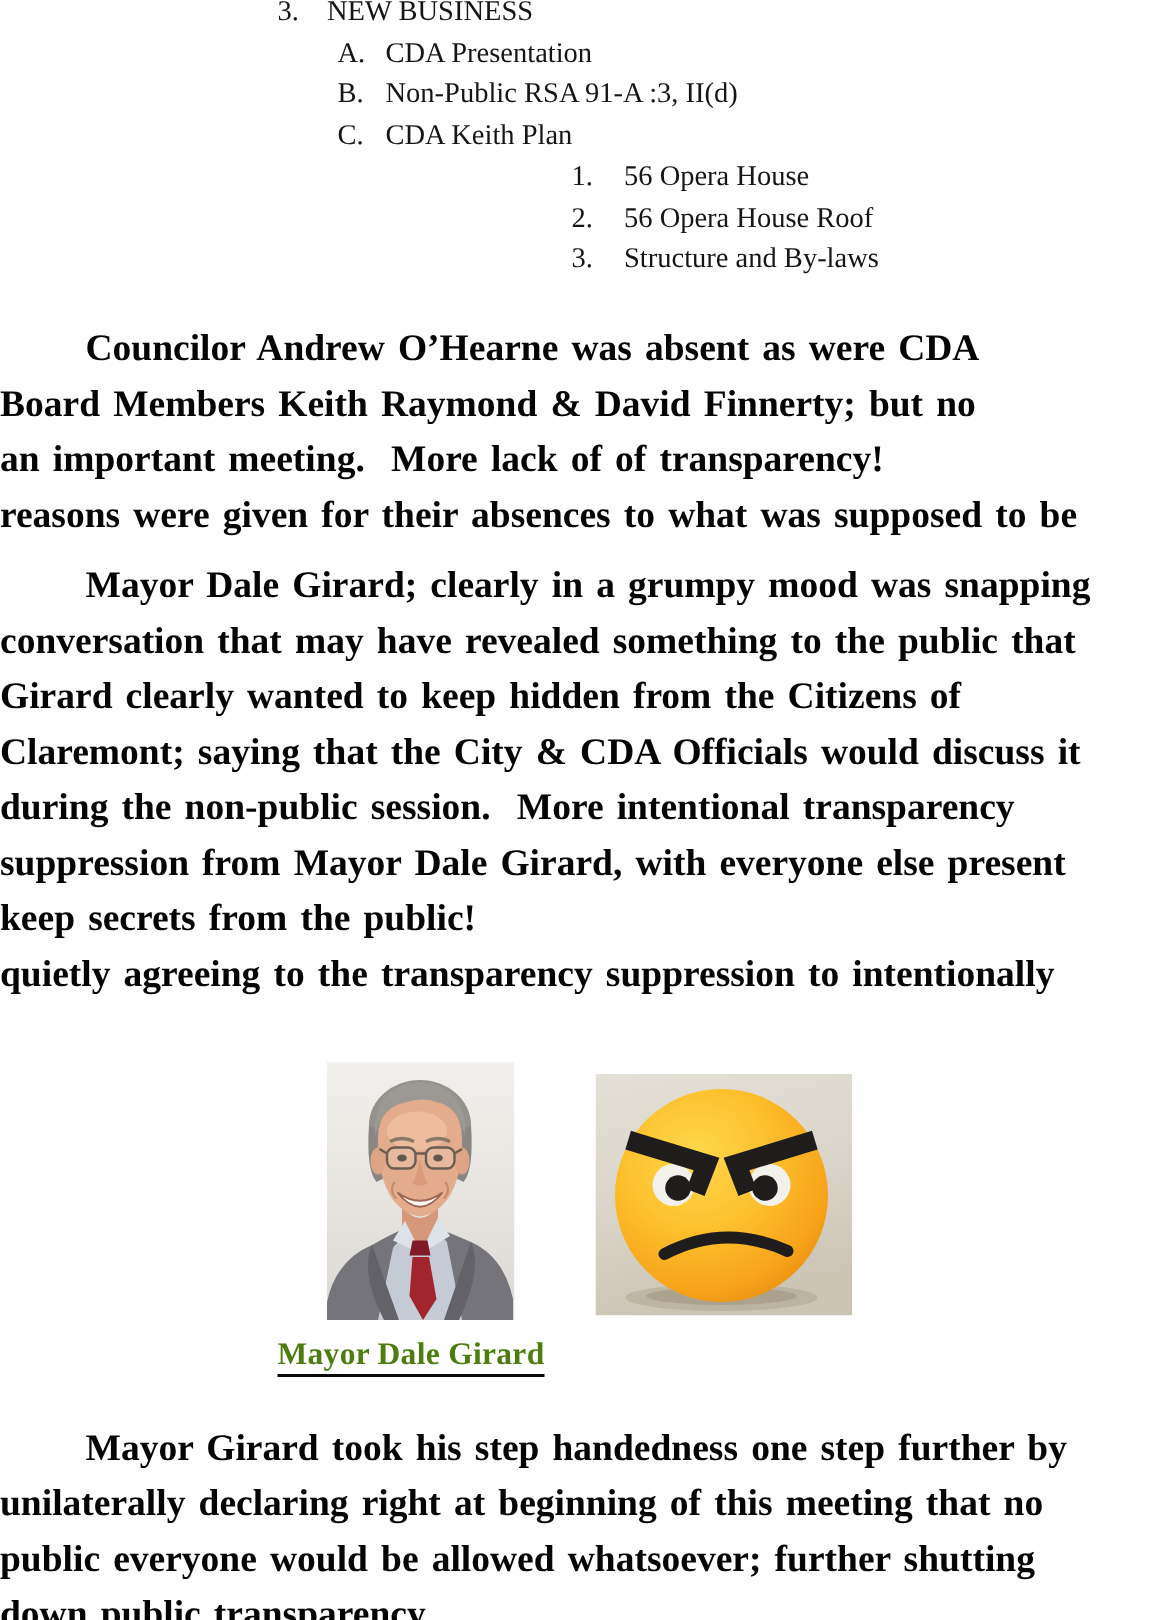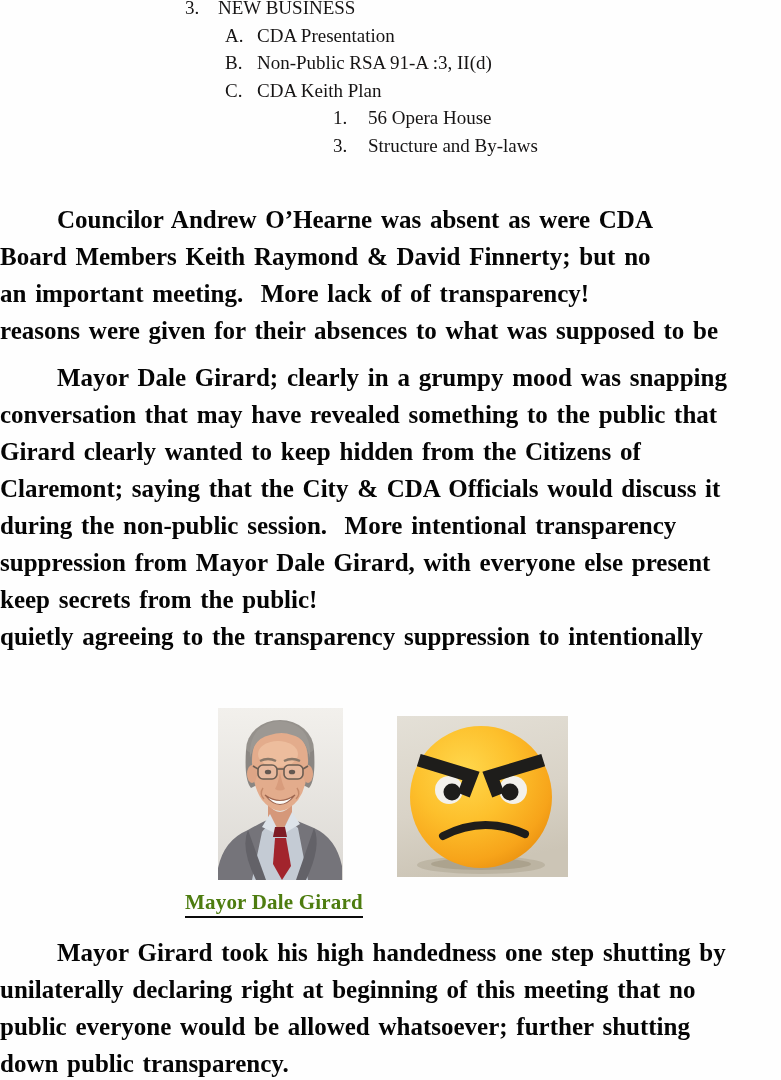--- a/index.html
+++ b/index.html
@@ -14,31 +14,31 @@
   .page { position: absolute; left: 0; top: 0; width: 742px; height: 1080px; }
 
   
   .agenda {
     position: absolute; left: 0; top: -6px; width: 781px;
     font-size: 19px; line-height: 27.5px; color: #161414;
   }
   .agenda-row { white-space: nowrap; }
   .ind0 { padding-left: 185px; }
   .ind1 { padding-left: 225px; }
-  .ind2 { padding-left: 333px; }
+  .ind2 { padding-left: 333px; margin-left: 48px; }
   .alabel { display: inline-block; }
   .ind0 .alabel { width: 33px; }
   .ind1 .alabel { width: 32px; }
   .ind2 .alabel { width: 35px; }
 
   
   .para {
     position: absolute; left: 0; width: 781px;
     font-weight: bold; font-size: 25px; line-height: 37px;
-    word-spacing: 2.5px; color: #050505;
+    word-spacing: 2.5px; color: #050505; margin-top: 13px;
   }
   .para div:first-of-type { text-indent: 57px; }
   .pline { white-space: nowrap; }
   #para1 { top: 201px; }
   #para2 { top: 359px; }
   #para3 { top: 934px; }
 
   
   .fig { position: absolute; display: block; }
   #portrait { left: 218px; top: 708px; width: 125px; height: 172px; }
@@ -74,20 +74,23 @@
       </div>
 
       <div class="agenda-row ind1">
         <span class="alabel">C.</span><span class="atext">CDA Keith Plan</span>
       </div>
 
       <div class="agenda-row ind2">
         <span class="alabel">1.</span><span class="atext">56 Opera House</span>
       </div>
 
+      <div class="agenda-row ind2">
+        <span class="alabel">2.</span><span class="atext">56 Opera House Roof</span>
+      </div>
 
       <div class="agenda-row ind2">
         <span class="alabel">3.</span><span class="atext">Structure and By-laws</span>
       </div>
     </div>
 
   <div class="para" id="para1">
     <div class="pline">Councilor Andrew O’Hearne was absent as were CDA</div>
 
     <div class="pline">Board Members Keith Raymond &amp; David Finnerty; but no</div>
@@ -199,21 +202,21 @@
 
     <path d="M28,46 L74,60 L69,73" stroke="#1e1d1b" stroke-width="13" fill="none" stroke-linecap="square" stroke-linejoin="miter"></path>
     <path d="M140,46 L94,60 L99,73" stroke="#1e1d1b" stroke-width="13" fill="none" stroke-linecap="square" stroke-linejoin="miter"></path>
 
     <path d="M46,120 Q86,99 128,118" stroke="#1e1d1b" stroke-width="8" fill="none" stroke-linecap="round"></path>
   </svg>
 
   <div class="caption">Mayor Dale Girard</div>
 
   <div class="para" id="para3">
-    <div class="pline">Mayor Girard took his high handedness one step shutting by</div>
+    <div class="pline">Mayor Girard took his step handedness one step further by</div>
 
     <div class="pline">unilaterally declaring right at beginning of this meeting that no</div>
 
     <div class="pline">public everyone would be allowed whatsoever; further shutting</div>
 
     <div class="pline">down public transparency.</div>
   </div>
 
 </div>
 

